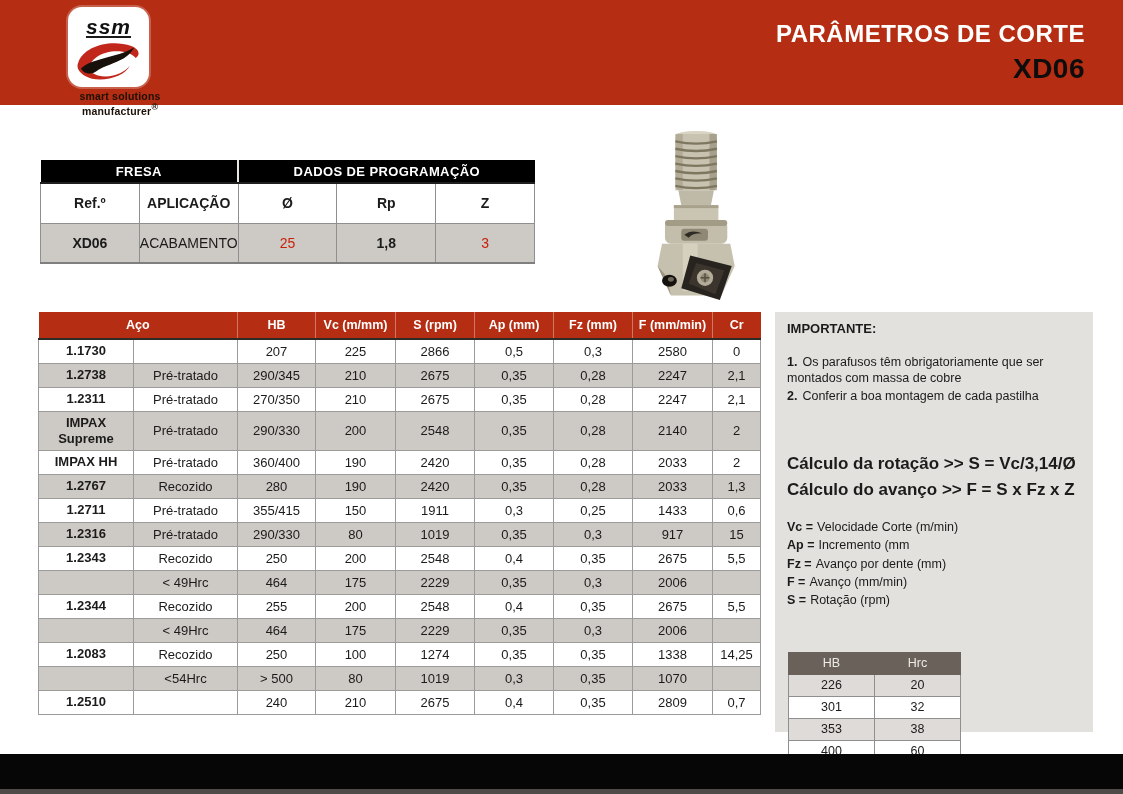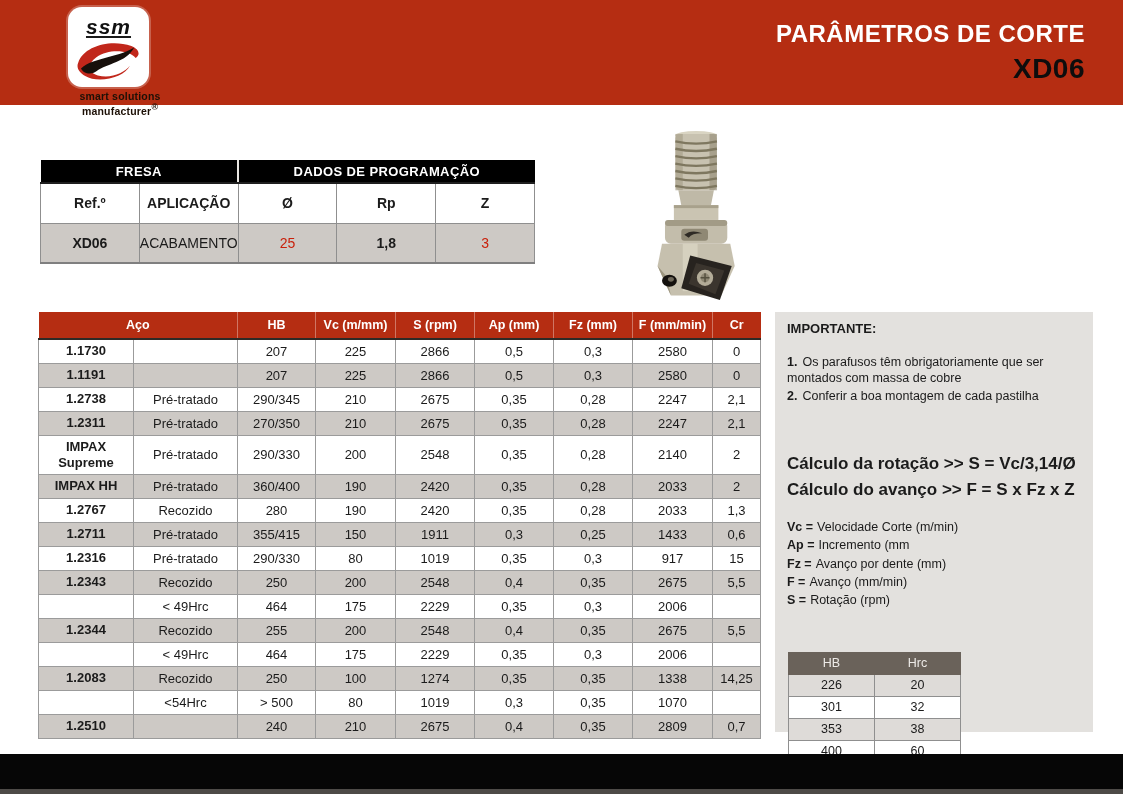--- a/index.html
+++ b/index.html
@@ -182,31 +182,20 @@
         <td></td>
         <td>207</td>
         <td>225</td>
         <td>2866</td>
         <td>0,5</td>
         <td>0,3</td>
         <td>2580</td>
         <td>0</td>
       </tr>
       <tr>
-        <td class="cell-bold">1.1191</td>
-        <td></td>
-        <td>207</td>
-        <td>225</td>
-        <td>2866</td>
-        <td>0,5</td>
-        <td>0,3</td>
-        <td>2580</td>
-        <td>0</td>
-      </tr>
-      <tr>
         <td class="cell-bold">1.2738</td>
         <td>Pré-tratado</td>
         <td>290/345</td>
         <td>210</td>
         <td>2675</td>
         <td>0,35</td>
         <td>0,28</td>
         <td>2247</td>
         <td>2,1</td>
       </tr>

